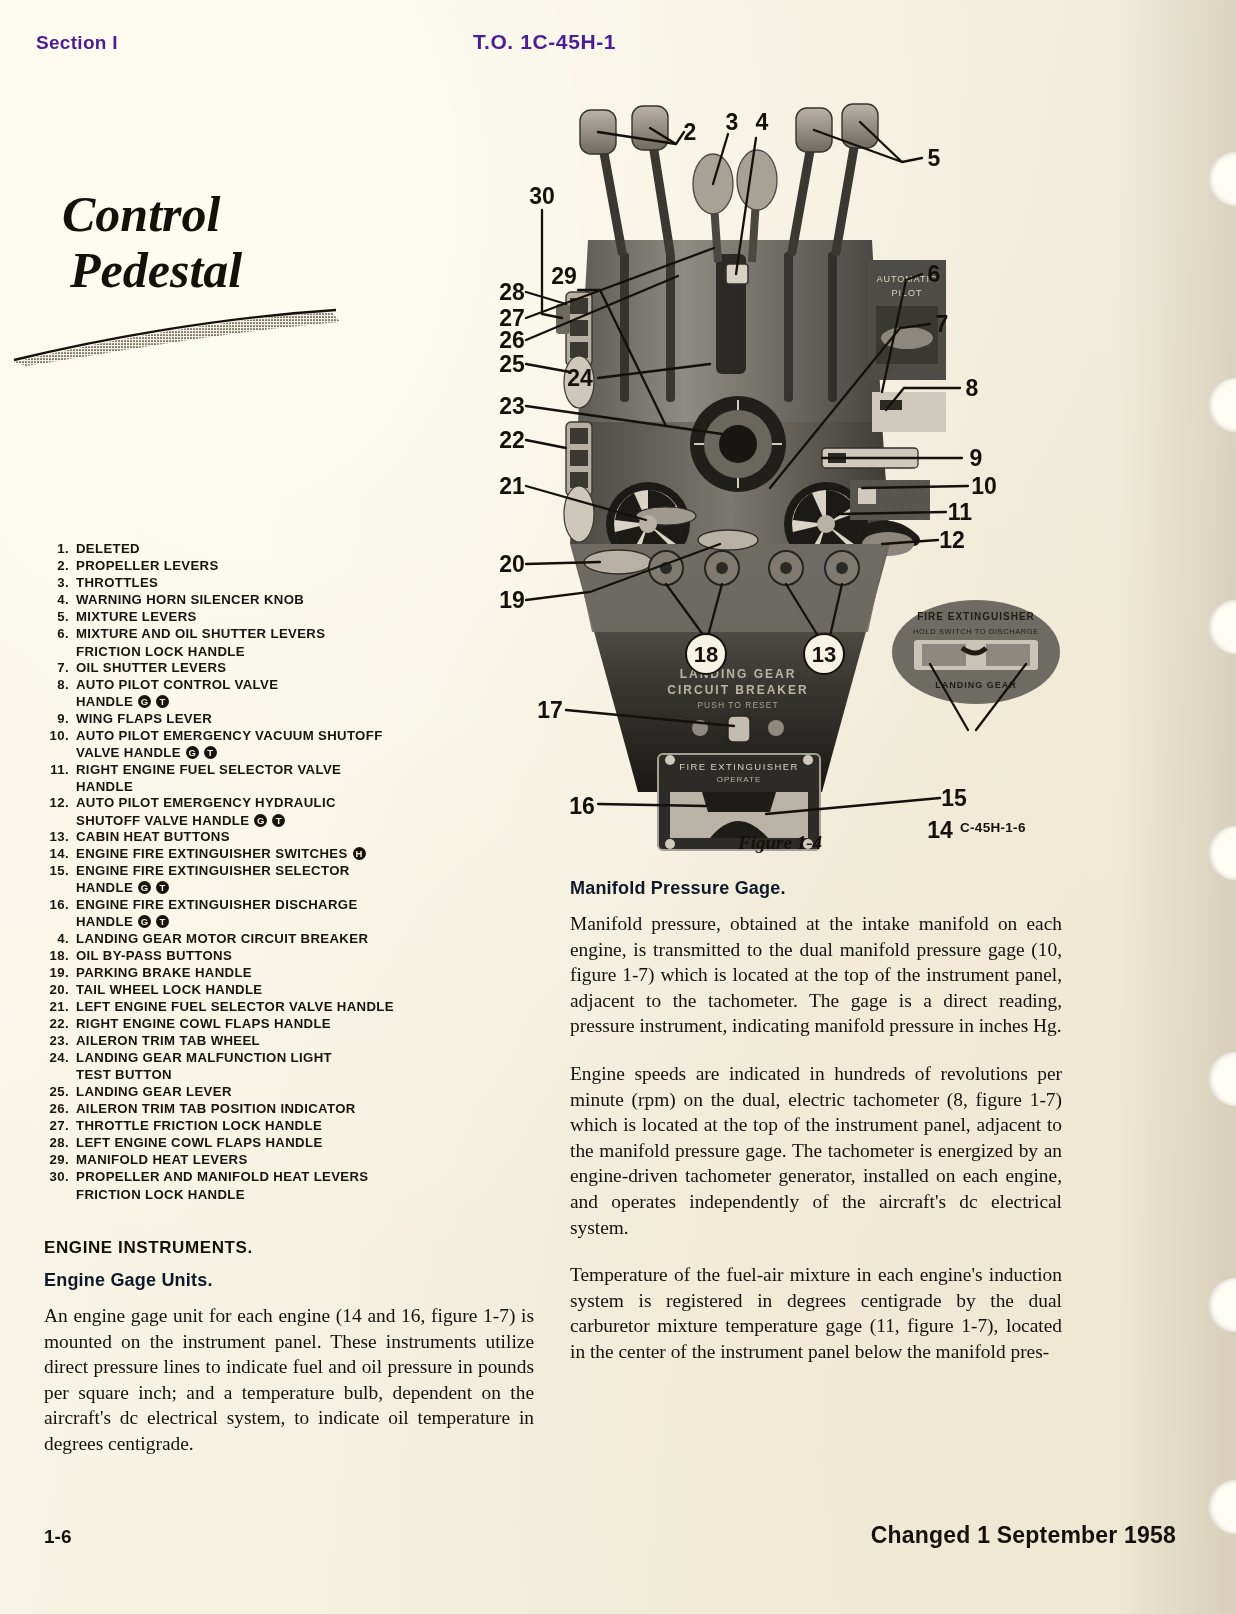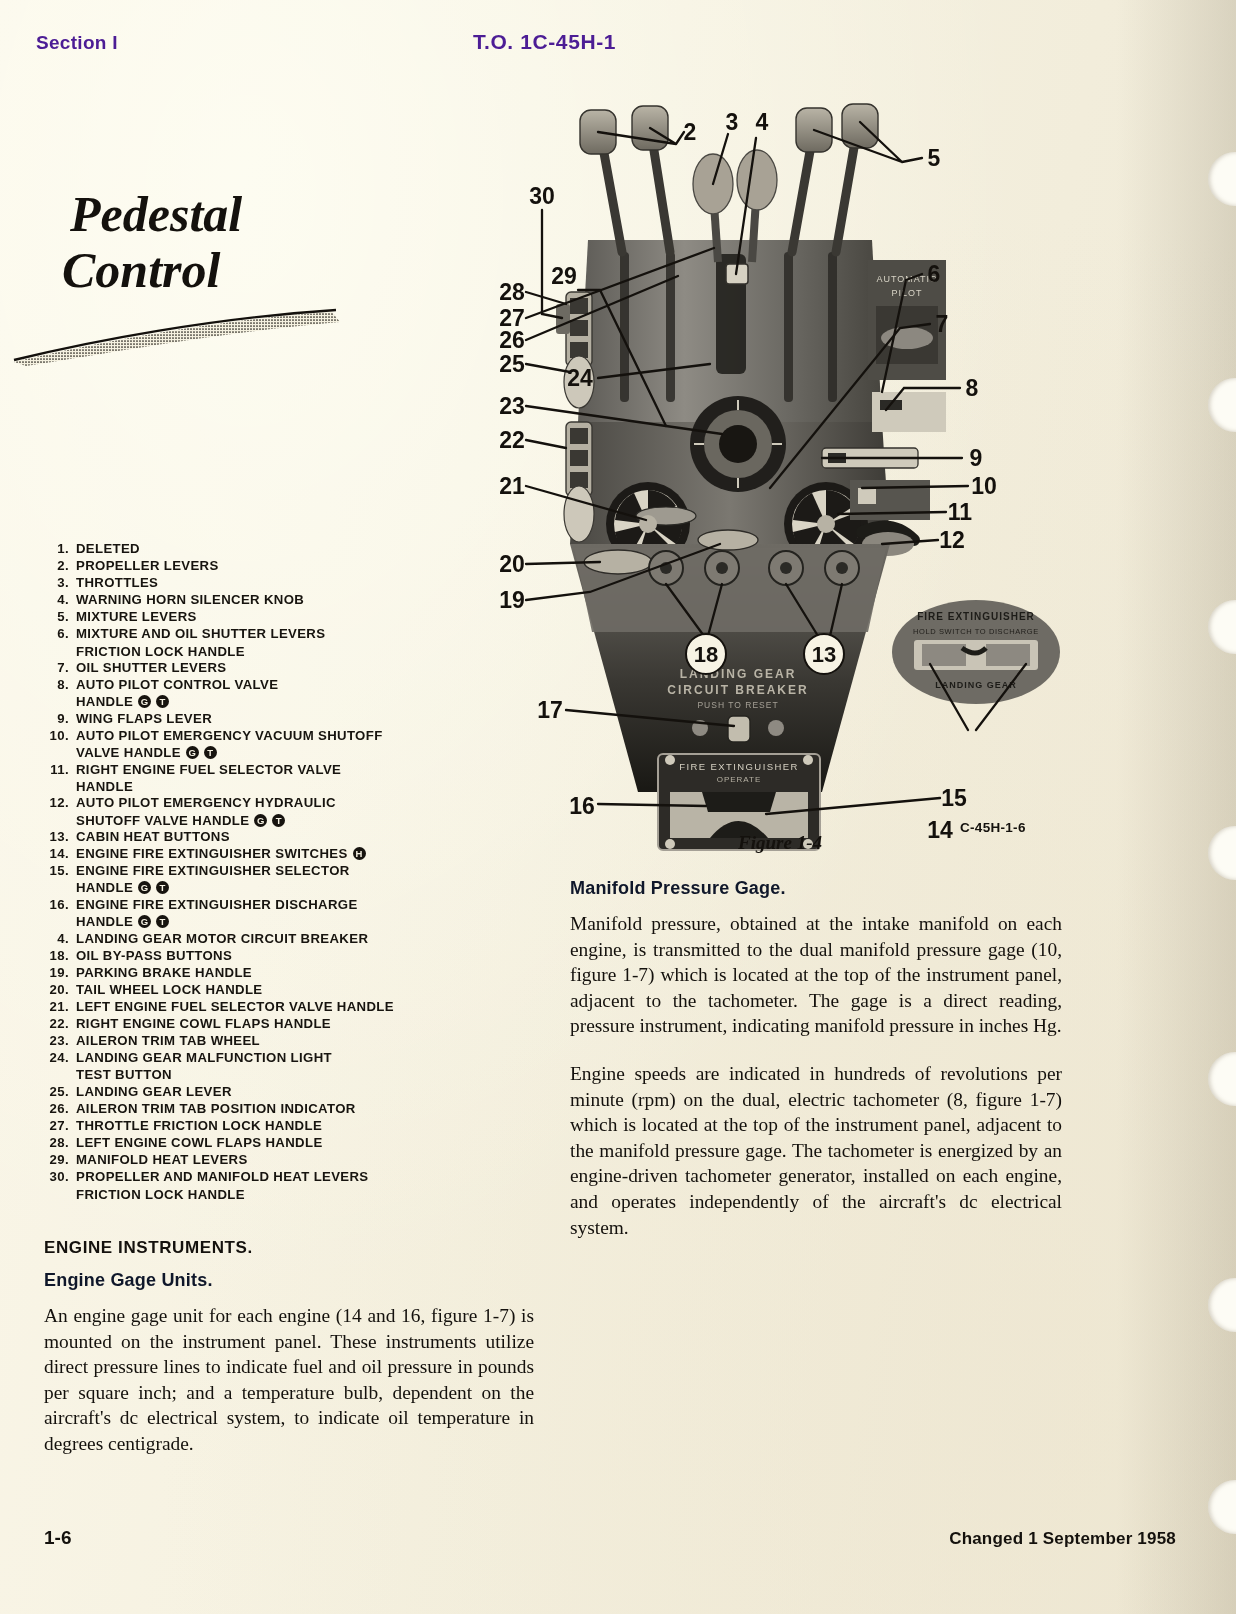--- a/index.html
+++ b/index.html
@@ -99,21 +99,21 @@
   }
 
   
   .footer {
     position: absolute; bottom: 65px; left: 44px; right: 60px;
     display: flex; justify-content: space-between; align-items: baseline;
     font-family: "Liberation Sans", sans-serif; font-weight: bold;
     color: #14110d;
   }
   .folio { font-size: 19px; }
-  .changed { font-size: 17px; letter-spacing: .2px; }
+  .changed { font-size: 23px; letter-spacing: .2px; }
 
   
   .figure { position: absolute; top: 92px; left: 470px; width: 620px; height: 770px; }
   .figure svg { display: block; }
   .fig-caption {
     position: absolute; top: 832px; left: 470px; width: 620px;
     text-align: center;
     font-family: "Liberation Serif", serif;
     font-weight: bold; font-style: italic; font-size: 19px;
     color: #14110d;
@@ -137,22 +137,22 @@
 <div class="hole" style="top:1052px"></div>
 <div class="hole" style="top:1278px"></div>
 <div class="hole" style="top:1480px"></div>
 
 <div class="page-head">
   <span class="sec-label">Section I</span>
   <span class="to-label">T.O. 1C-45H-1</span>
 </div>
 
 <div class="title-block">
+  <div class="title-line">Control</div>
   <div class="title-line second">Pedestal</div>
-  <div class="title-line">Control</div>
   <svg class="swoosh" viewBox="0 0 340 62">
     <defs>
       <pattern id="halft" width="3" height="3" patternUnits="userSpaceOnUse">
         <rect width="3" height="3" fill="#f5f1e0"></rect>
         <circle cx="1" cy="1" r="0.85" fill="#1a1712"></circle>
       </pattern>
     </defs>
     <path d="M4 58 C80 40 200 16 322 8 L330 18 C212 28 92 50 16 62 Z" fill="url(#halft)"></path>
     <path d="M4 56 C82 37 202 14 326 6" stroke="#14110d" stroke-width="2.4" fill="none"></path>
   </svg>
@@ -298,20 +298,21 @@
 
 <div class="col-right" style="top:878px">
   <div>
     <h3 class="h-minor">Manifold Pressure Gage.</h3>
     <p class="body">Manifold pressure, obtained at the intake manifold on each engine, is transmitted to the dual manifold pressure gage (10, figure 1-7) which is located at the top of the instrument panel, adjacent to the tachometer. The gage is a direct reading, pressure instrument, indicating manifold pressure in inches Hg.</p>
   </div>
   <div>
     <p class="body">Engine speeds are indicated in hundreds of revolutions per minute (rpm) on the dual, electric tachometer (8, figure 1-7) which is located at the top of the instrument panel, adjacent to the manifold pressure gage. The tachometer is energized by an engine-driven tachometer generator, installed on each engine, and operates independently of the aircraft's dc electrical system.</p>
   </div>
   <div>
+    <p class="body">Temperature of the fuel-air mixture in each engine's induction system is registered in degrees centigrade by the dual carburetor mixture temperature gage (11, figure 1-7), located in the center of the instrument panel below the manifold pres-</p>
   </div>
 </div>
 
 <div class="figure">
   <svg width="620" height="770" viewBox="0 0 620 770">
     <defs>
       <linearGradient id="metal" x1="0" y1="0" x2="1" y2="0">
         <stop offset="0" stop-color="#5d5b56"></stop>
         <stop offset="0.35" stop-color="#8e8b84"></stop>
         <stop offset="0.7" stop-color="#6a6862"></stop>

